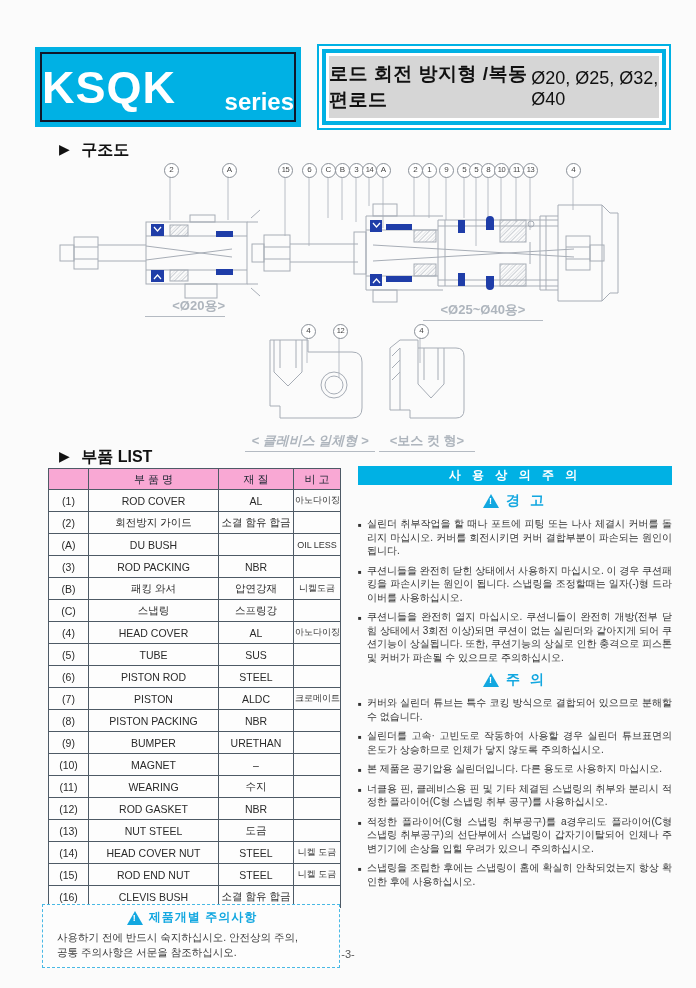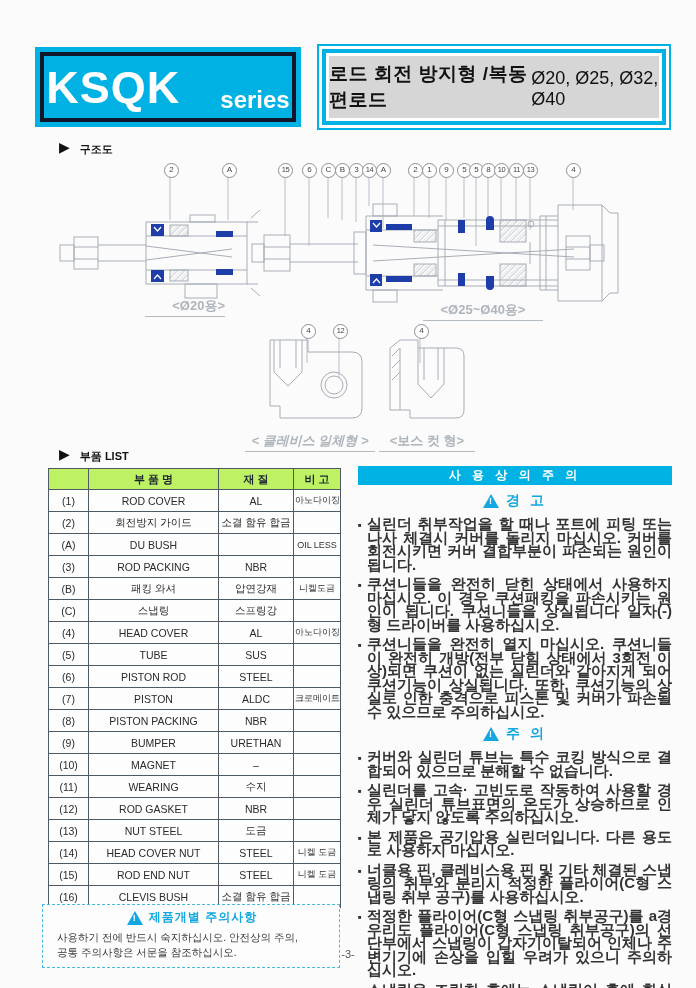--- a/index.html
+++ b/index.html
@@ -2,52 +2,52 @@
 <html><head>
 <meta charset="utf-8">
 <style>
   html,body{margin:0;padding:0;}
   body{width:696px;height:988px;position:relative;background:#fbfbfb;
        font-family:"Liberation Sans","DejaVu Sans",sans-serif;color:#222;overflow:hidden;}
   .page{position:absolute;inset:0;}
 
   
   .ksqk-box{position:absolute;left:35px;top:47px;width:266px;height:80px;background:#00b1e4;}
-  .ksqk-inner{position:absolute;inset:5px;border:4px solid #0f172a;display:flex;
-              align-items:center;justify-content:center;gap:38px;}
+  .ksqk-inner{position:absolute;inset:5px;border:2px solid #0f172a;display:flex;
+              align-items:center;justify-content:space-between;gap:38px;}
   .brand{color:#fff;font-weight:bold;font-size:45px;letter-spacing:1px;line-height:1;}
   .brand-suffix{color:#fff;font-size:24px;font-weight:bold;align-self:flex-end;margin:0 0 6px 2px;line-height:1;}
 
   .title-box{position:absolute;left:317px;top:44px;width:354px;height:86px;
              border:2px solid #00b1e4;background:#fff;box-sizing:border-box;padding:3px;}
   .title-frame{width:100%;height:100%;border:4px solid #00b1e4;box-sizing:border-box;padding:3px;background:#fff;}
   .title-inner{width:100%;height:100%;background:#d6d6d6;display:flex;flex-direction:row;
                align-items:center;justify-content:center;}
   .t1{font-size:19px;font-weight:bold;color:#111;letter-spacing:0.5px;}
   .t2{font-size:18px;color:#111;margin-top:3px;}
 
   
-  .sec-head{position:absolute;left:36px;font-size:11px;font-weight:bold;color:#111;padding-left:23px;}
+  .sec-head{position:absolute;left:36px;font-size:16px;font-weight:bold;color:#111;padding-left:23px;}
   .sec-head::before{content:"▶";font-size:14px;margin-right:7px;position:relative;top:-1px;}
 
   
   .diagram{position:absolute;left:18px;top:158px;width:660px;height:290px;}
   .diagram svg{position:absolute;left:0;top:0;}
   .callout{position:absolute;width:13px;height:13px;border:1px solid #8a9098;border-radius:50%;
            background:#fff;font-size:8px;line-height:12px;text-align:center;color:#444;}
   .callout.w2{font-size:7.5px;letter-spacing:-0.5px;}
   .dlabel{position:absolute;color:#aeb5bd;font-size:13px;font-weight:bold;text-align:center;
           border-bottom:1.5px solid #b4bac2;padding-bottom:1px;}
 
   
   table.parts{position:absolute;left:48px;top:468px;width:292px;border-collapse:collapse;
               table-layout:fixed;background:#fdfdfd;}
   table.parts th,table.parts td{border:1px solid #4e5a66;text-align:center;overflow:hidden;
               white-space:nowrap;padding:0 1px;}
-  table.parts th{background:#bef264;height:20px;font-size:11px;font-weight:bold;color:#1a2430;}
+  table.parts th{background:#f9a8d4;height:20px;font-size:11px;font-weight:normal;color:#1a2430;}
   table.parts td{height:21px;font-size:10.5px;color:#2a2a2a;}
   table.parts td.c3{font-size:9px;color:#333;}
 
   
   .note-box{position:absolute;left:42px;top:904px;width:298px;border:1px dashed #49b9e5;
             background:#fdfdfd;padding:4px 8px 7px 10px;box-sizing:border-box;}
   .note-title{display:flex;align-items:center;justify-content:center;gap:6px;
               color:#12a7e0;font-size:12px;font-weight:bold;letter-spacing:1px;}
   .note-body{margin-top:4px;font-size:10.5px;line-height:15px;color:#3a3a3a;padding-left:4px;}
 
@@ -58,22 +58,22 @@
   .tri::after{content:"!";position:absolute;left:-2px;top:3px;color:#fff;
               font-size:9px;font-weight:bold;line-height:1;}
 
   
   .usage{position:absolute;left:358px;top:466px;width:314px;}
   .usage-bar{background:#00b1e4;color:#fff;font-size:12px;font-weight:bold;height:19px;
              line-height:19px;text-align:center;letter-spacing:4px;}
   .warn-head{display:flex;align-items:center;justify-content:center;gap:7px;
              color:#12a7e0;font-size:14px;font-weight:bold;letter-spacing:3px;
              margin:7px 0 7px 0;}
-  .bullet{position:relative;padding-left:9px;margin-bottom:6px;font-size:15px;
-          line-height:13.5px;color:#333;text-align:justify;font-weight:bold;}
+  .bullet{position:relative;padding-left:9px;margin-bottom:6px;font-size:10px;
+          line-height:13.5px;color:#333;text-align:justify;}
   .bullet::before{content:"■";position:absolute;left:0;top:2px;font-size:6px;color:#333;}
 
   .page-num{position:absolute;left:0;top:948px;width:696px;text-align:center;
             font-size:11px;color:#555;}
 </style>
 </head>
 <body>
 
 <div class="page">
 
@@ -356,21 +356,21 @@
   </div>
 
   <div class="usage">
     <div class="usage-bar">사 용 상 의 주 의</div>
     <div class="warn-head">
       <span class="tri"></span>
       <span>경 고</span>
     </div>
     <div id="warn-list">
         <div class="bullet">실린더 취부작업을 할 때나 포트에 피팅 또는 나사 체결시 커버를 돌리지 마십시오. 커버를 회전시키면 커버 결합부분이 파손되는 원인이 됩니다.</div>
-        <div class="bullet">쿠션니들을 완전히 닫힌 상태에서 사용하지 마십시오. 이 경우 쿠션패킹을 파손시키는 원인이 됩니다. 쿠션니들을 상실됩니다 일자(-)형 드라이버를 사용하십시오.</div>
+        <div class="bullet">쿠션니들을 완전히 닫힌 상태에서 사용하지 마십시오. 이 경우 쿠션패킹을 파손시키는 원인이 됩니다. 스냅링을 조정할때는 일자(-)형 드라이버를 사용하십시오.</div>
         <div class="bullet">쿠션니들을 완전히 열지 마십시오. 쿠션니들이 완전히 개방(전부 닫힘 상태에서 3회전 이상)되면 쿠션이 없는 실린더와 같아지게 되어 쿠션기능이 상실됩니다. 또한, 쿠션기능의 상실로 인한 충격으로 피스톤 및 커버가 파손될 수 있으므로 주의하십시오.</div>
       </div>
     <div class="warn-head">
       <span class="tri"></span>
       <span>주 의</span>
     </div>
     <div id="caut-list">
         <div class="bullet">커버와 실린더 튜브는 특수 코킹 방식으로 결합되어 있으므로 분해할 수 없습니다.</div>
         <div class="bullet">실린더를 고속· 고빈도로 작동하여 사용할 경우 실린더 튜브표면의 온도가 상승하므로 인체가 닿지 않도록 주의하십시오.</div>
         <div class="bullet">본 제품은 공기압용 실린더입니다. 다른 용도로 사용하지 마십시오.</div>

